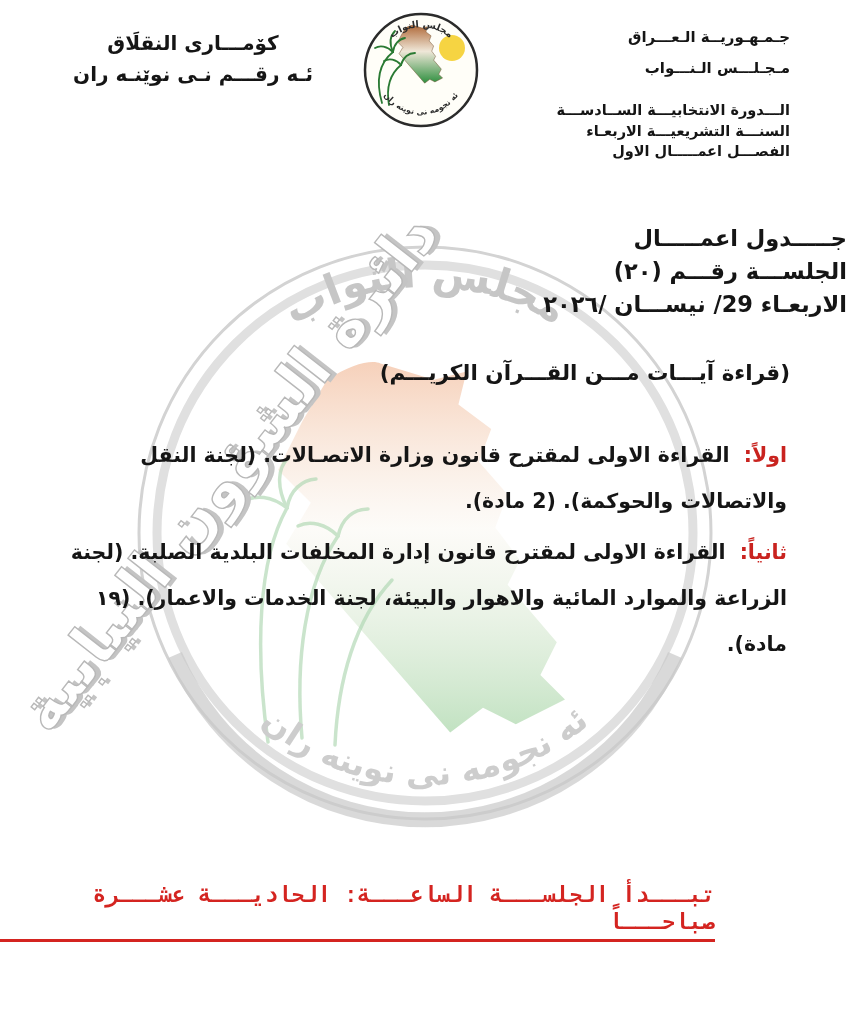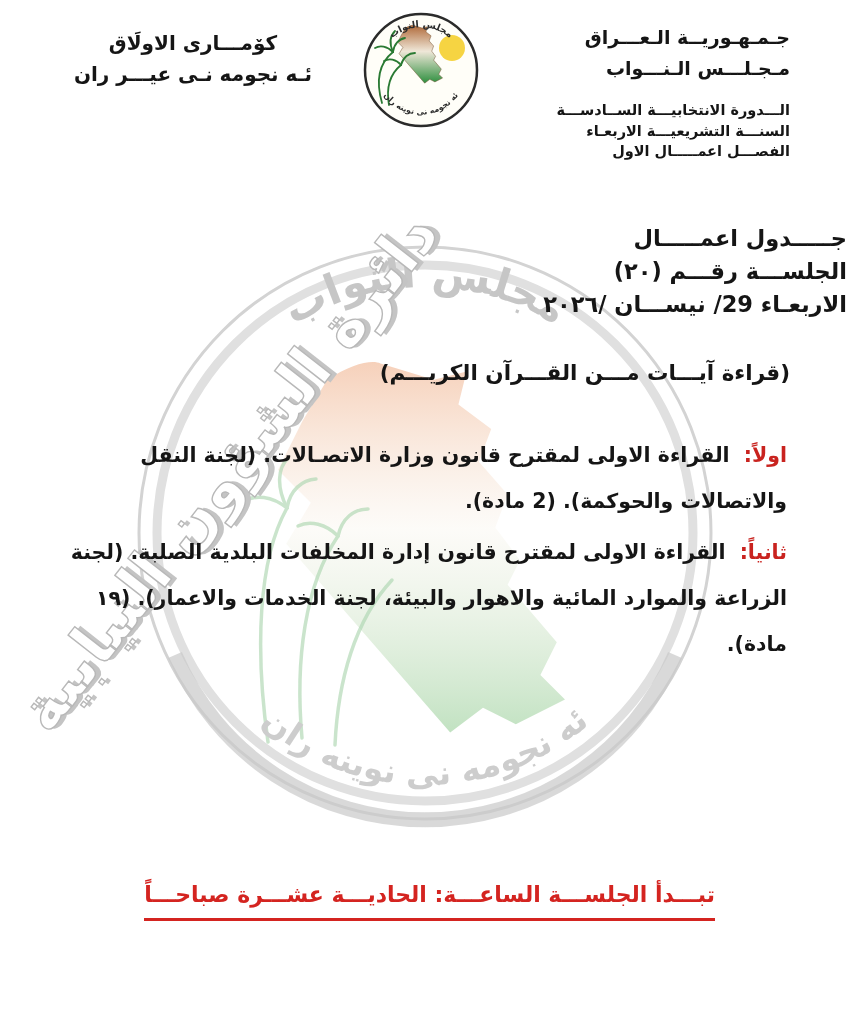--- a/index.html
+++ b/index.html
@@ -9,35 +9,35 @@
   }
   
   .watermark{position:absolute;inset:0;z-index:0;pointer-events:none;}
   
   .content{position:absolute;inset:0;z-index:1;}
   
   .header-kurdish{position:absolute;top:28px;left:58px;width:270px;text-align:center;
     font-size:20px;line-height:31px;direction:rtl;}
   .logo-wrap{position:absolute;top:10px;left:360px;width:122px;height:120px;}
   .header-arabic{position:absolute;top:22px;right:57px;text-align:right;direction:rtl;}
-  .ha-main{font-size:19px;line-height:31px;}
+  .ha-main{font-size:15px;line-height:31px;}
   .ha-sub{margin-top:16px;font-size:14.5px;line-height:20.5px;}
   
   .title-block{position:absolute;top:222px;left:0;right:0;text-align:right;
     font-size:22.5px;line-height:33px;direction:rtl;}
   
   .quran-line{position:absolute;top:360px;right:57px;font-size:21.5px;direction:rtl;}
   
   .agenda{position:absolute;top:432px;right:60px;left:62px;direction:rtl;text-align:right;
     font-size:20.5px;line-height:46px;}
   .agenda-item{margin:0 0 5px 0;}
   .agenda-label{color:#c9231f;margin-left:7px;margin-top:24px;}
   
   .footer-line{position:absolute;top:882px;right:132px;font-size:22px;color:#d42420;direction:rtl;}
-  .footer-underline{display:inline-block;border-bottom:3px solid #d42420;padding-bottom:11px;}
+  .footer-underline{display:inline-block;border-bottom:3px solid #d42420;padding-bottom:3px;font-family:Liberation Mono, monospace;}
 </style>
 </head>
 <body>
 
 <div class="page">
 
   <div class="watermark">
     <svg width="847" height="1024" viewBox="0 0 847 1024">
       <defs>
         <linearGradient id="wmMap" x1="0" y1="0" x2="0" y2="1">
@@ -71,22 +71,22 @@
       <g transform="translate(245,485) rotate(-52)" font-size="62" font-weight="bold" text-anchor="middle">
         <text x="4" y="4" fill="#c4c4c4">دائرة الشؤون النيابية</text>
         <text x="0" y="0" fill="#ffffff" stroke="#b8b8b8" stroke-width="1.4">دائرة الشؤون النيابية</text>
       </g>
     </svg>
   </div>
 
   <div class="content">
 
     <div class="header-kurdish">
-      <div>كۆمـــارى الاولَاق</div>
-      <div>ئـه نجومه نـى عيـــر ران</div>
+      <div>كۆمـــارى النقلَاق</div>
+      <div>ئـه رقـــم نـى نوێنـه ران</div>
     </div>
 
     <div class="logo-wrap">
       <svg width="122" height="120" viewBox="0 0 122 120">
         <defs>
           <linearGradient id="logoMap" x1="0" y1="0" x2="0" y2="1">
             <stop offset="0" stop-color="#b06a3a"></stop>
             <stop offset="0.45" stop-color="#efe7d8"></stop>
             <stop offset="1" stop-color="#2e8f3f"></stop>
           </linearGradient>

